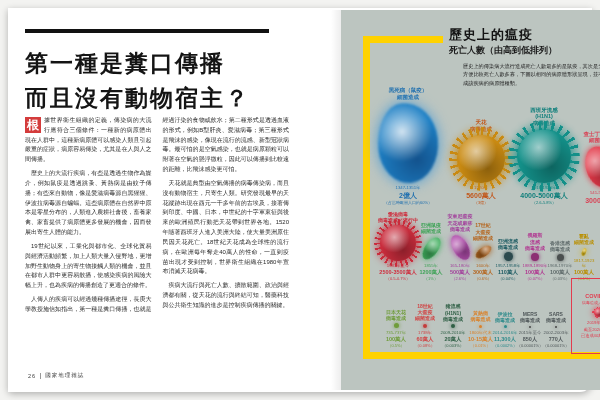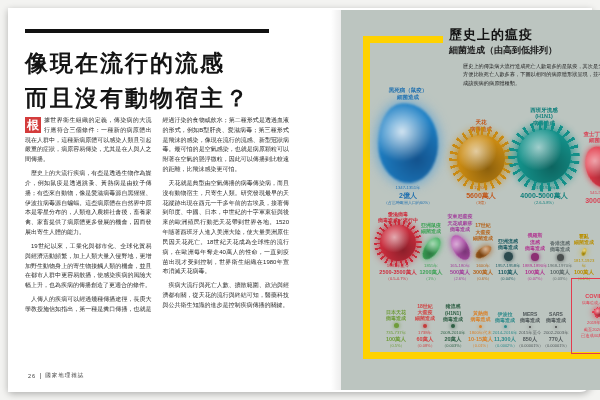--- a/index.html
+++ b/index.html
@@ -80,21 +80,21 @@
   .cv-l{font-size:4.2px;line-height:1.35;}
 </style>
 </head>
 <body>
 
 <div class="stage">
 
   <div class="page-left">
     <div class="rule"></div>
     <h1 class="headline">
-      <span>像現在流行的流感</span><br>
+      <span>第一種是糞口傳播</span><br>
       <span>而且沒有動物宿主？</span>
     </h1>
     <div class="body-cols">
       <p><span class="dropcap">根</span><span>據世界衛生組織的定義，傳染病的大流行應符合三個條件：一種新的病原體出現在人群中，這種新病原體可以感染人類且引起嚴重的症狀，病原容易傳染，尤其是在人與人之間傳播。</span></p>
       <p class="ind">歷史上的大流行疾病，有些是透過生物作為媒介，例如鼠疫是透過跳蚤、黃熱病是由蚊子傳播；有些來自動物，像是愛滋病毒源自黑猩猩、伊波拉病毒源自蝙蝠。這些病原體在自然界中原本是零星分布的，人類進入農耕社會後，畜養家禽、家畜提供了病原體更多發展的機會，因而發展出寄生人體的能力。</p>
       <p class="ind">19世紀以來，工業化與都市化、全球化貿易與經濟活動頻繁，加上人類大量入侵野地，更增加野生動物身上的寄生物接觸人類的機會，並且在都市人群中更容易散播，使感染疾病的風險大幅上升，也為疾病的傳播創造了更適合的條件。</p>
       <p class="ind">人傳人的疾病可以經過幾種傳播途徑，長庚大學教授施信如指出，第一種是糞口傳播，也就是經過汙染的食物或飲水；第二種形式是透過血液的形式，例如B型肝炎、愛滋病毒；第三種形式是飛沫的感染，像現在流行的流感、新型冠狀病毒。最可怕的是空氣感染，也就是病原顆粒可以附著在空氣的懸浮微粒，因此可以傳播到比較遠的距離，比飛沫感染更可怕。</p>
       <p class="ind">天花就是典型由空氣傳播的病毒傳染病，而且沒有動物宿主，只寄生人類。研究發現最早的天花蹤跡出現在西元一千多年前的古埃及，接著傳到印度、中國、日本，中世紀的十字軍東征與後來的歐洲殖民行動把天花帶到世界各地。1520年隨著西班牙人進入美洲大陸，使大量美洲原住民因天花死亡。18世紀天花成為全球性的流行病，在歐洲每年奪走40萬人的性命，一直到疫苗出現才受到控制，世界衛生組織在1980年宣布消滅天花病毒。</p>
       <p class="ind">疾病大流行與死亡人數、擴散範圍、政治與經濟都有關，從天花的流行與終結可知，醫藥科技與公共衛生知識的進步是控制疾病傳播的關鍵。</p>
     </div>
@@ -103,21 +103,21 @@
       <span class="sep"></span>
       <span>國家地理雜誌</span>
     </div>
   </div>
 
   <div class="page-right" id="page-right" style="background: rgb(188, 197, 192);">
     <div class="yf yf-top" style="background: rgb(255, 210, 0);"></div>
     <div class="yf yf-left" style="background: rgb(255, 210, 0);"></div>
     <div class="yf yf-bottom" style="background: rgb(255, 210, 0);"></div>
     <h2 class="ig-title">歷史上的瘟疫</h2>
-    <div class="ig-subtitle">細菌造成（由高到低排列）</div>
+    <div class="ig-subtitle">死亡人數（由高到低排列）</div>
     <p class="ig-intro">歷史上的傳染病大流行造成死亡人數最多的是鼠疫，其次是天花。為方便比較死亡人數多寡，下圖以相同的病原體形狀呈現，並不代表造成該疾病的病原體種類。</p>
     <div id="pathogen-layer">
         <div class="pcard" style="left: 24px; top: 50px; width: 86px; height: 145px;">
           <div class="p-name big" style="color: rgb(31, 111, 174);">
             <div>黑死病（鼠疫）</div>
             <div>細菌造成</div>
           </div>
           <div class="shape fuzzy" style="width: 60px; height: 80px; background-color: rgb(29, 127, 196); --c: #1d7fc4; transform: rotate(-6deg);"></div>
           <div class="p-vals" style="color: rgb(31, 111, 174);">
             <div class="p-year">1347-1351年</div>

